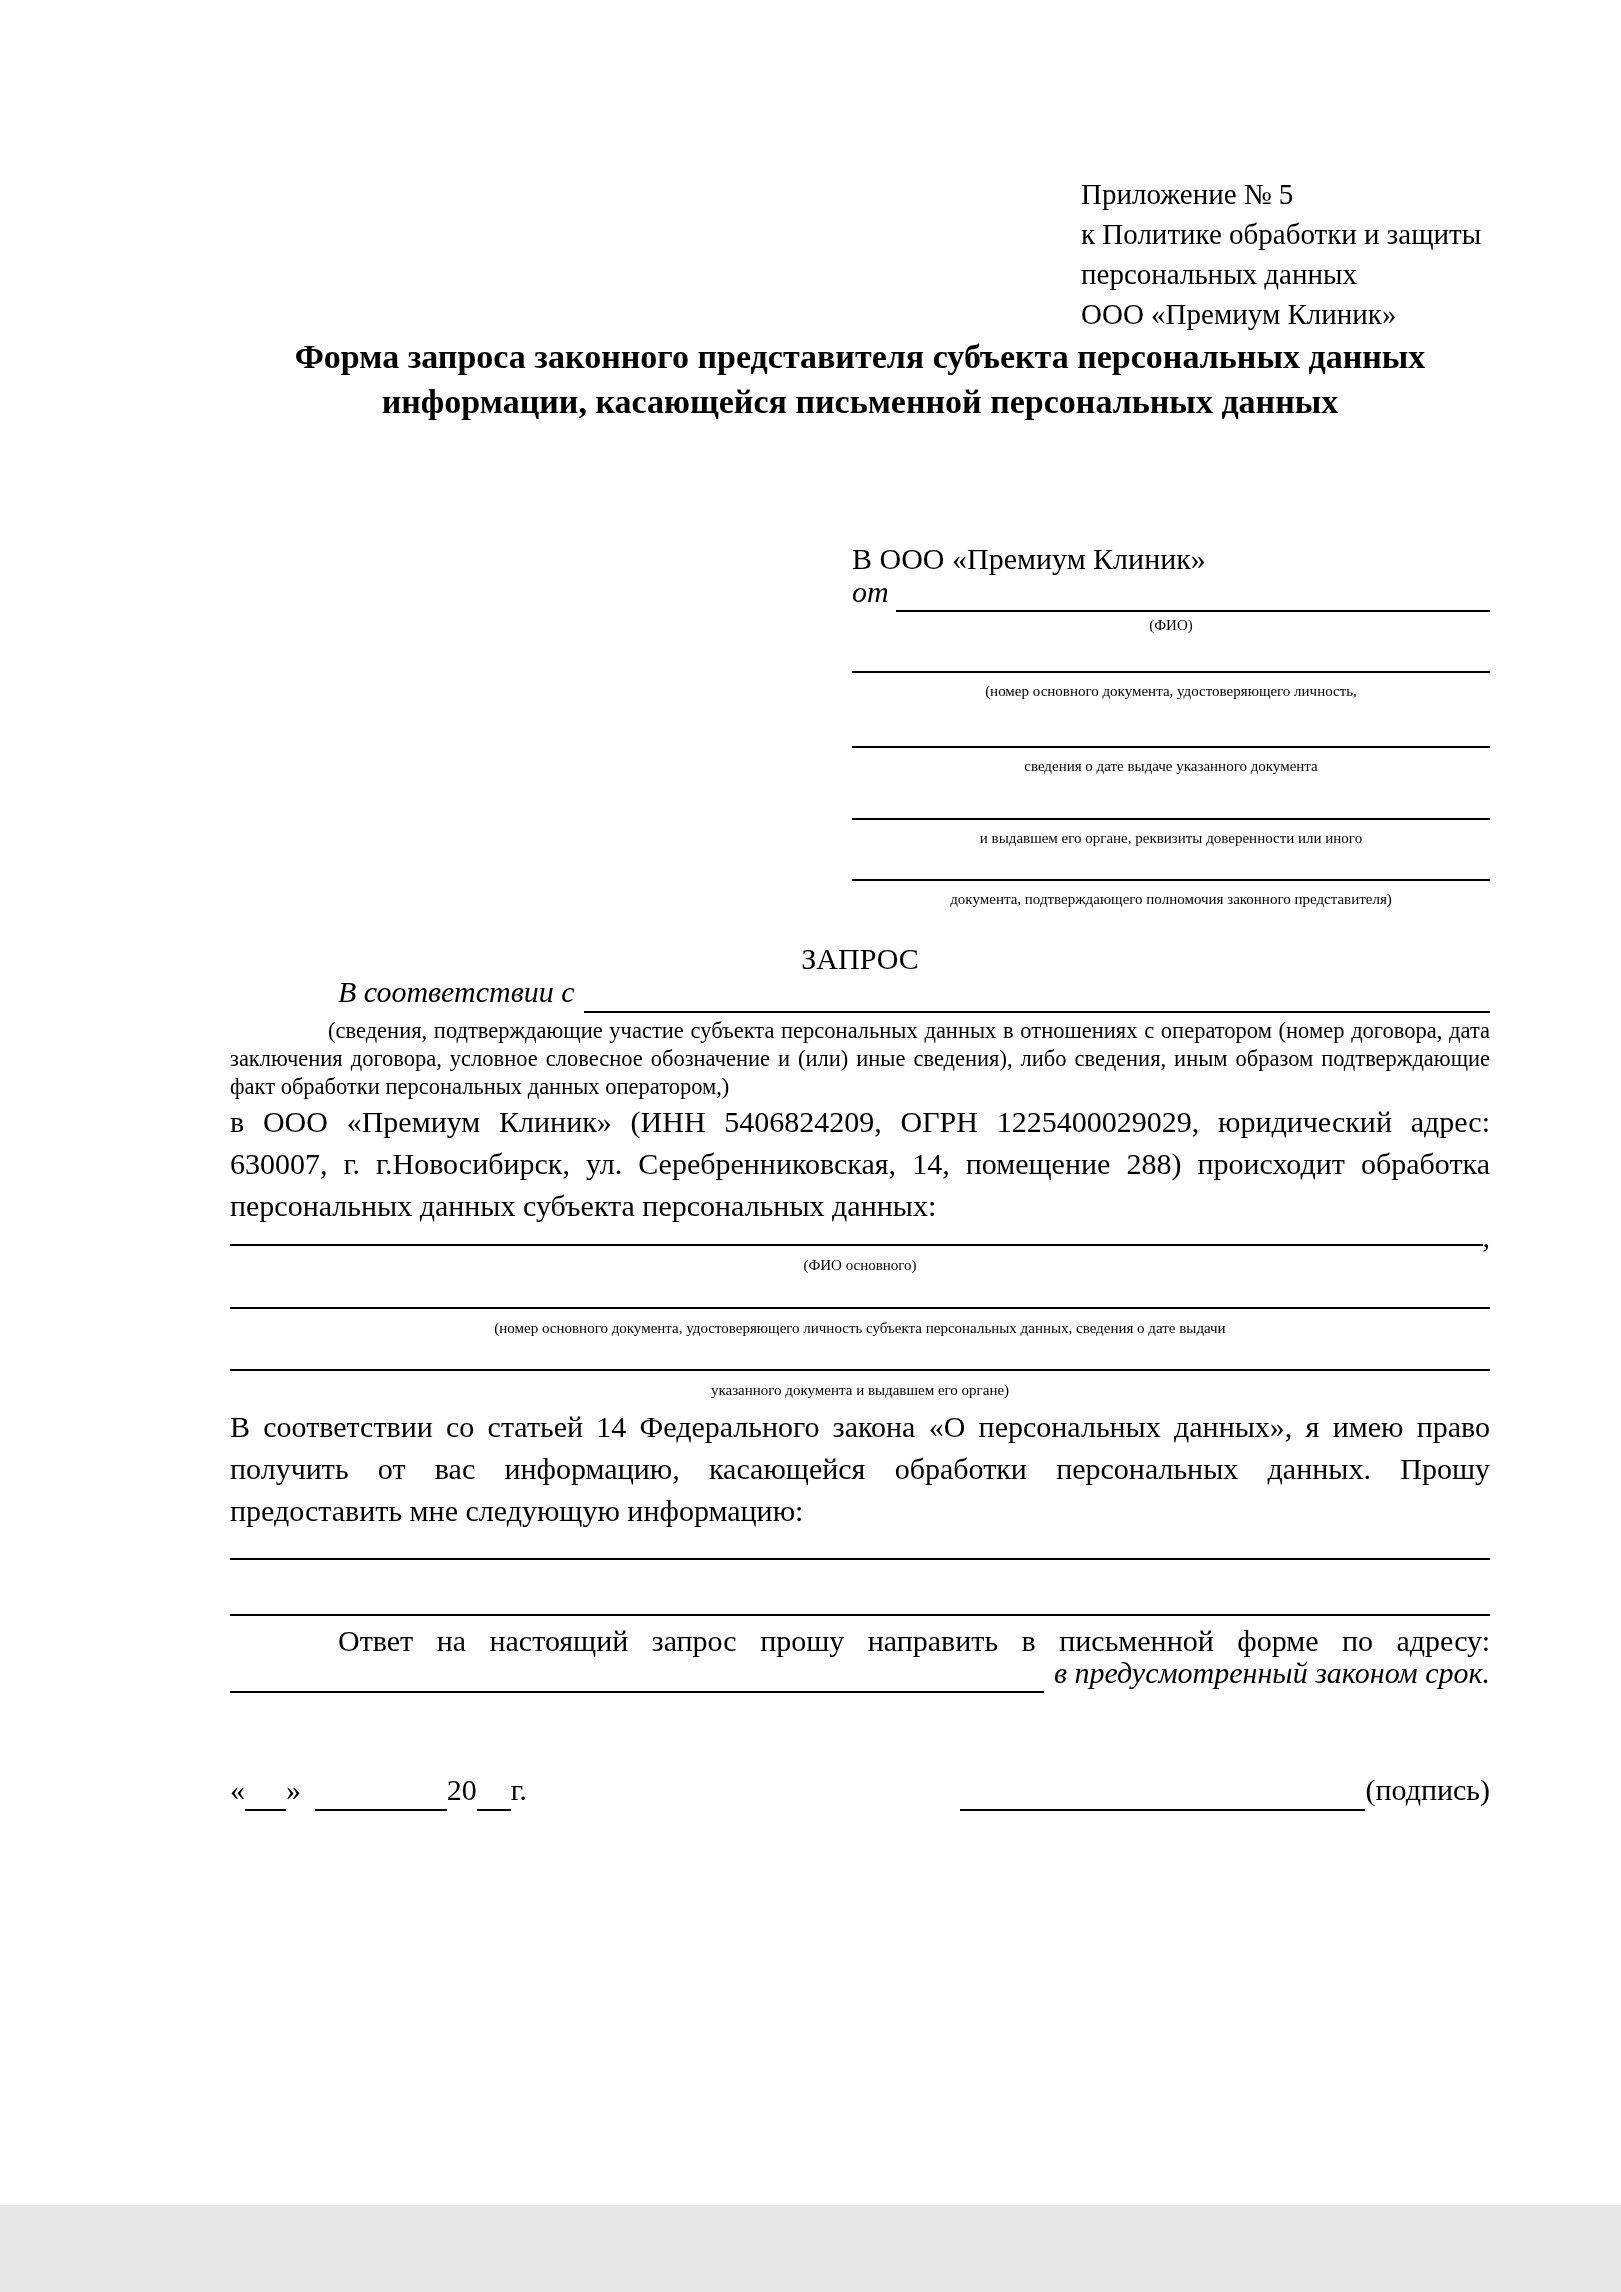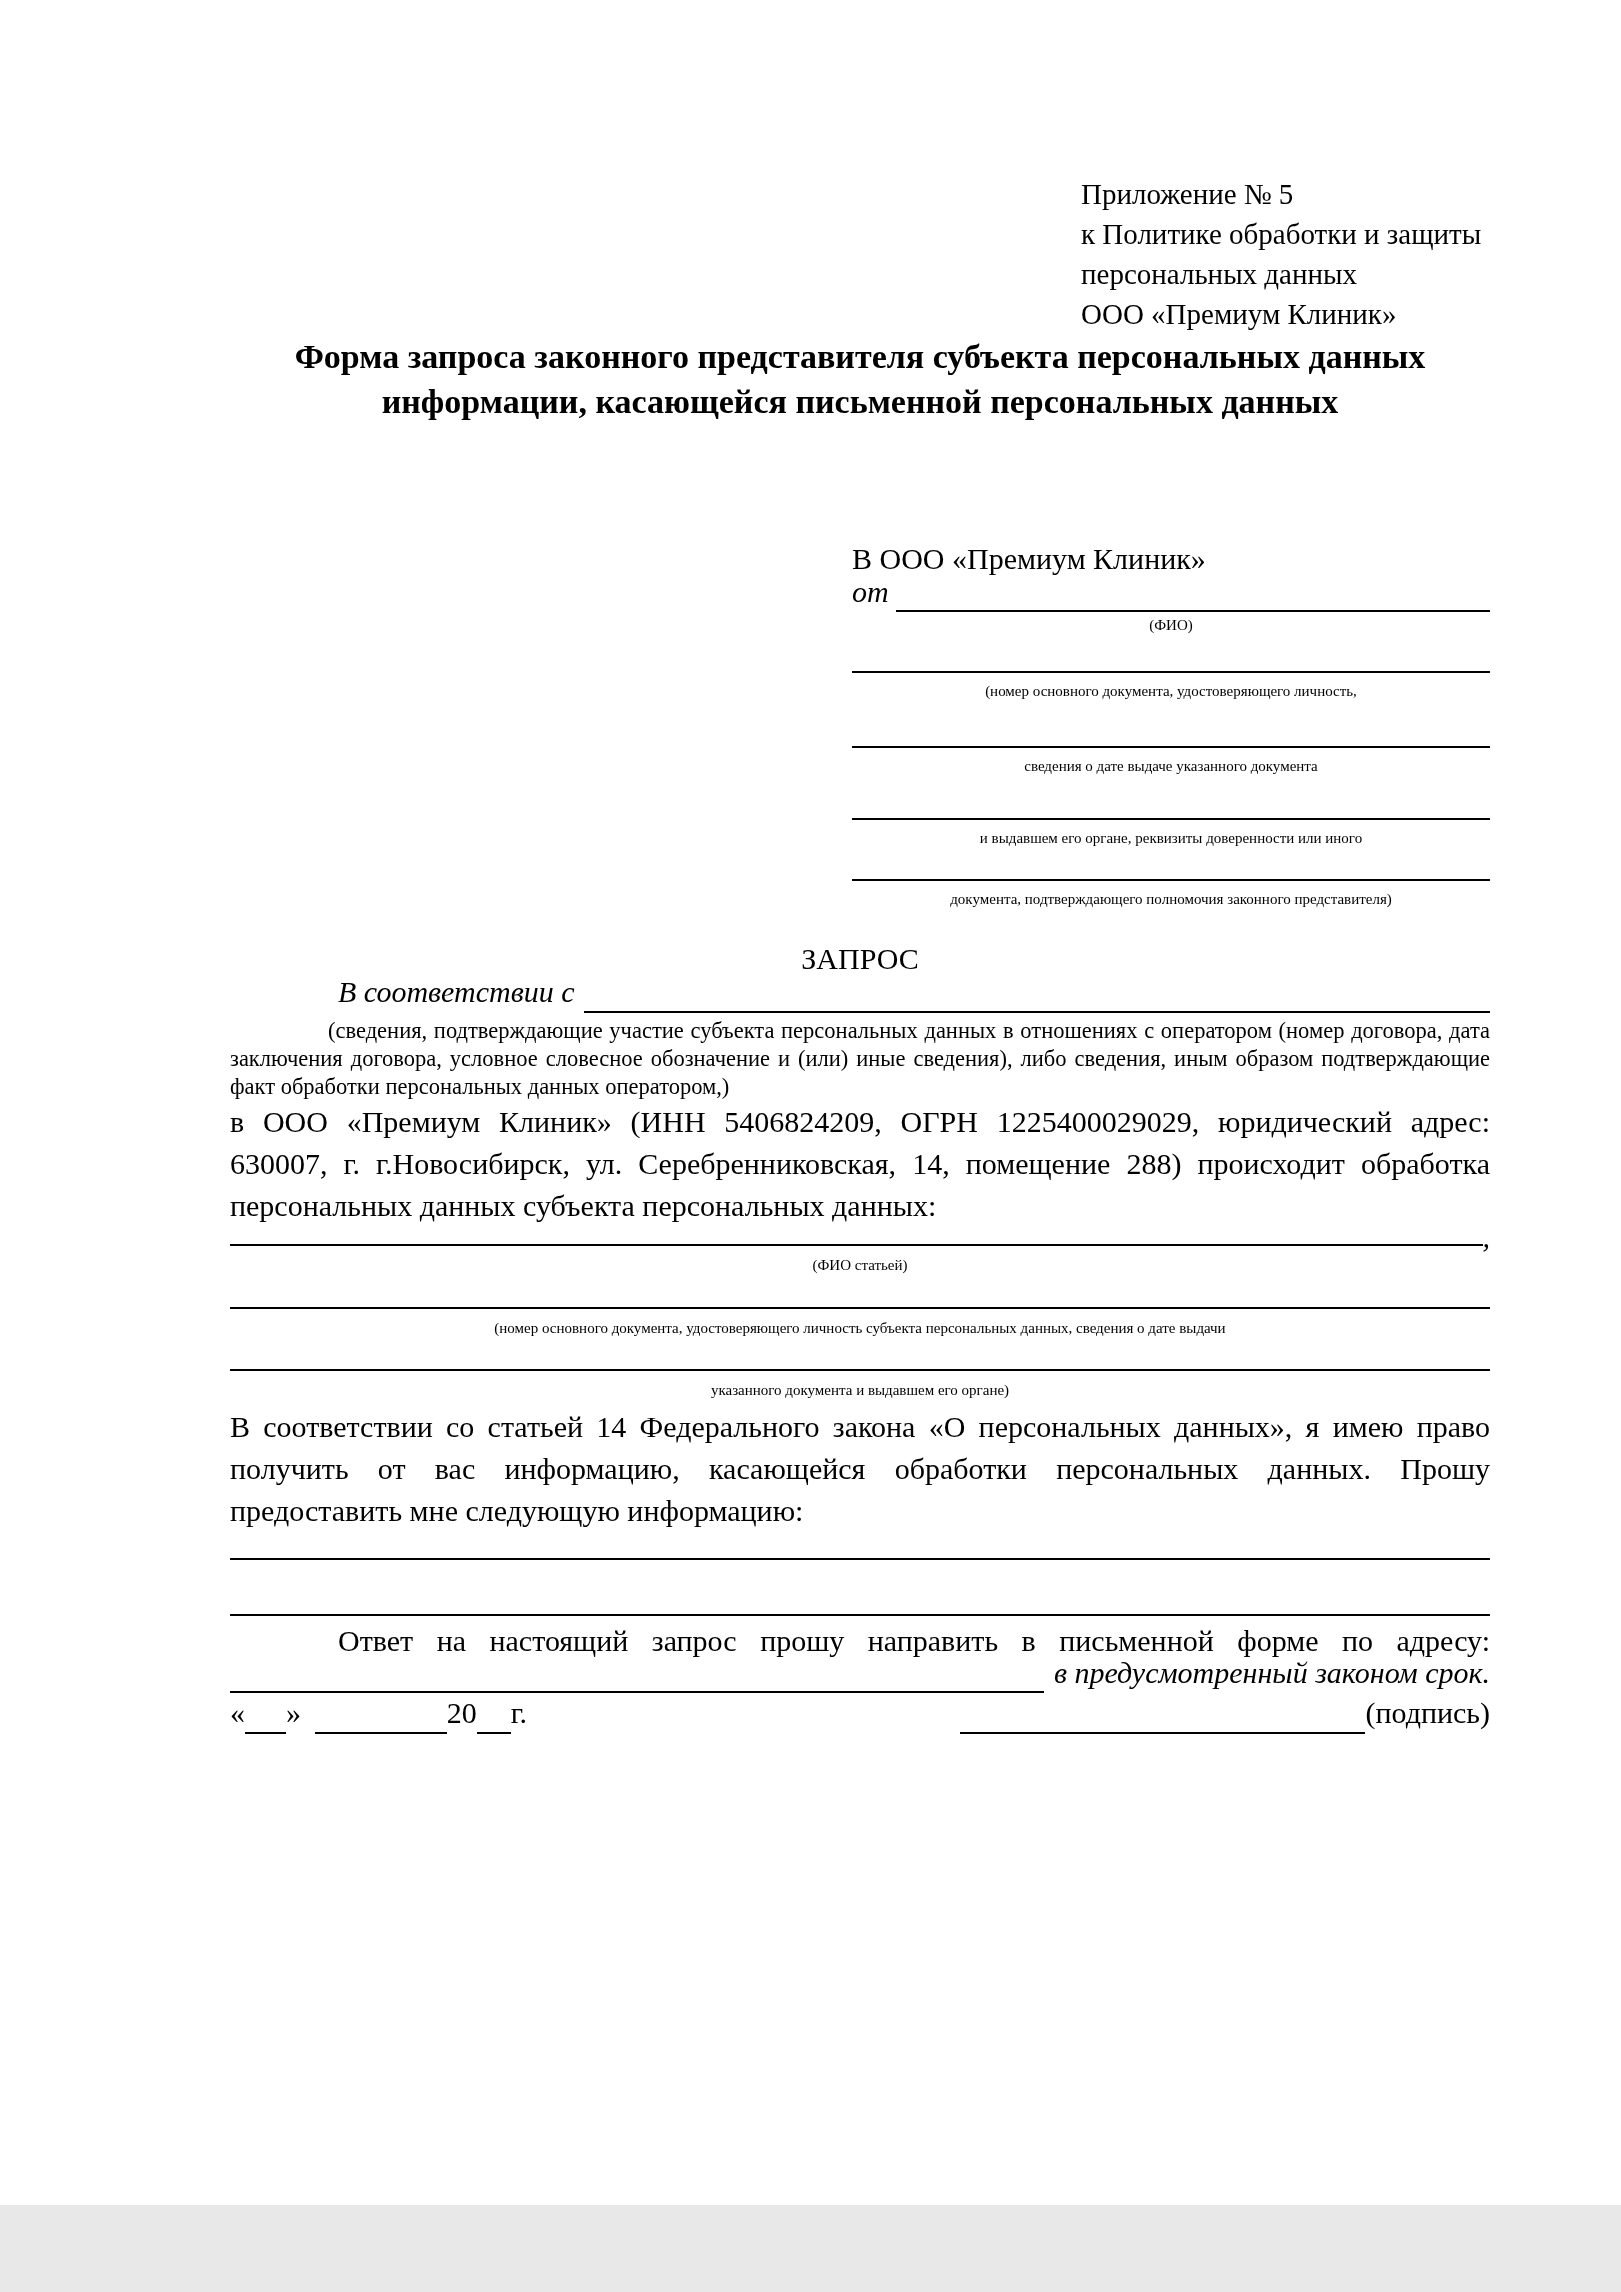--- a/index.html
+++ b/index.html
@@ -36,21 +36,21 @@
   .ccenter{text-align:center;}
   .cap-fio-sub{margin-top:5.9px;}
   .r-a{margin-top:27.4px;} .cap-a{margin-top:5.9px;}
   .r-b{margin-top:26.5px;} .cap-b{margin-top:5.9px;}
   .law{margin-top:2px;}
   .blank1{margin-top:26.5px;}
   .blank2{margin-top:54px;}
   .resp{margin-top:3.9px;text-indent:108px;text-align:justify;text-align-last:justify;}
   .resp-row{height:31px;}
   .resp-row .tail{margin-left:9.8px;white-space:nowrap;}
-  .footer-row{display:flex;justify-content:space-between;align-items:flex-end;}
+  .footer-row{margin-top:77px;display:flex;justify-content:space-between;align-items:flex-end;}
   .date-group,.sig-group{white-space:nowrap;}
   .u{display:inline-block;border-bottom:2.9px solid #000;height:29px;vertical-align:bottom;}
   .u-day{width:41px;}
   .u-month{width:132px;margin-left:13.7px;}
   .u-year{width:34px;}
   .u-sig{width:405px;}
 </style>
 </head>
 <body>
 
@@ -93,21 +93,21 @@
     <span class="fill"></span>
   </div>
   <div class="basis-cap">(сведения, подтверждающие участие субъекта персональных данных в отношениях с оператором (номер договора, дата заключения договора, условное словесное обозначение и (или) иные сведения), либо сведения, иным образом подтверждающие факт обработки персональных данных оператором,)</div>
 
   <p class="par">в ООО «Премиум Клиник» (ИНН 5406824209, ОГРН 1225400029029, юридический адрес: 630007, г. г.Новосибирск, ул. Серебренниковская, 14, помещение 288) происходит обработка персональных данных субъекта персональных данных:</p>
 
   <div class="frow comma-row">
     <span class="fill"></span>
     <span class="comma">,</span>
   </div>
-  <div class="cap ccenter cap-fio-sub">(ФИО статьей)</div>
+  <div class="cap ccenter cap-fio-sub">(ФИО основного)</div>
 
   <div class="rule r-a"></div>
   <div class="cap ccenter cap-a">(номер основного документа, удостоверяющего личность субъекта персональных данных, сведения о дате выдачи</div>
   <div class="rule r-b"></div>
   <div class="cap ccenter cap-b">указанного документа и выдавшем его органе)</div>
 
   <p class="par law">В соответствии со статьей 14 Федерального закона «О персональных данных», я имею право получить от вас информацию, касающейся обработки персональных данных. Прошу предоставить мне следующую информацию:</p>
 
   <div class="rule blank1"></div>
   <div class="rule blank2"></div>

